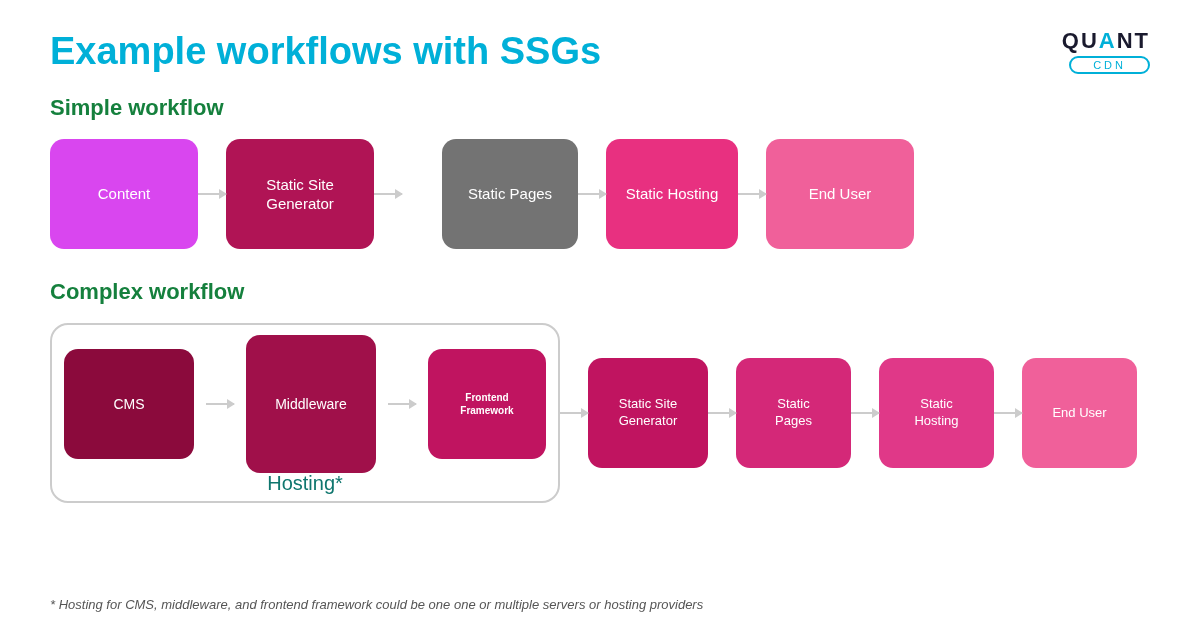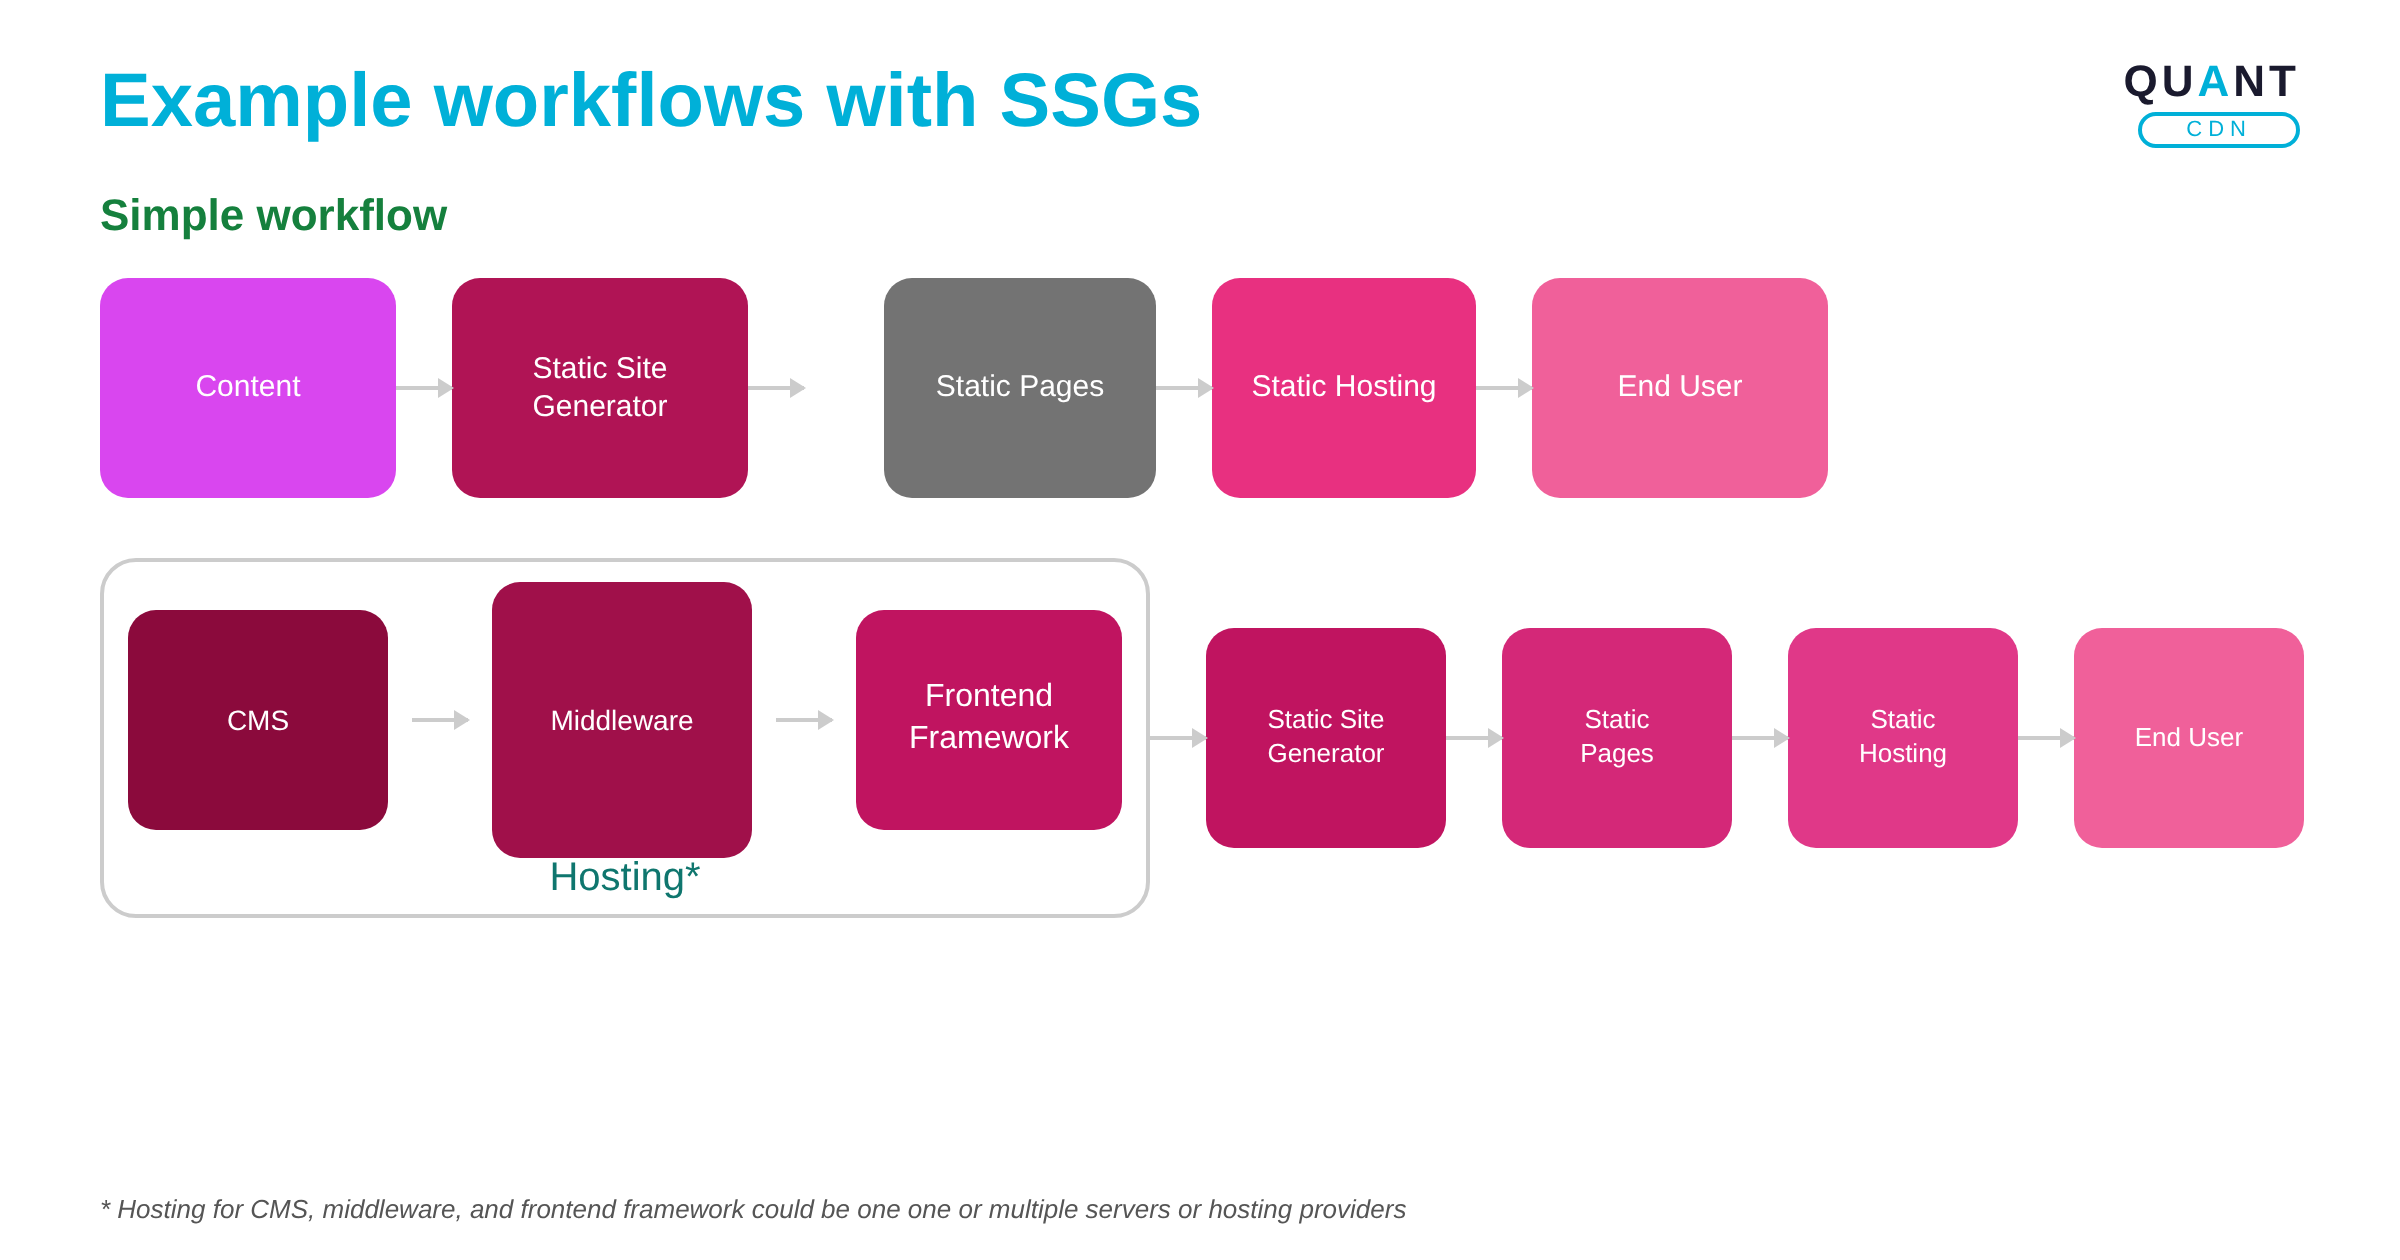--- a/index.html
+++ b/index.html
@@ -104,21 +104,21 @@
     .box-s2 { background: #b01455; width: 148px; height: 110px; }
     .box-s3 { background: #737373; width: 136px; height: 110px; margin-left: 40px; }
     .box-s4 { background: #e83080; width: 132px; height: 110px; }
     .box-s5 { background: #f0609a; width: 148px; height: 110px; }
 
     
     .complex-section {}
 
     .box-c1 { background: #8b0a3c; width: 130px; height: 110px; font-size: 14px; }
     .box-c2 { background: #a0104a; width: 130px; height: 138px; font-size: 14px; }
-    .box-c3 { background: #c01460; width: 133px; height: 110px; font-size: 16px; }
+    .box-c3 { background: #c01460; width: 118px; height: 110px; font-size: 10px; font-weight: bold; }
     .box-c4 { background: #c01460; width: 120px; height: 110px; font-size: 13px; }
     .box-c5 { background: #d42878; width: 115px; height: 110px; font-size: 13px; }
     .box-c6 { background: #e03888; width: 115px; height: 110px; font-size: 13px; }
     .box-c7 { background: #f0609a; width: 115px; height: 110px; font-size: 13px; }
 
     .hosting-group {
       border: 2px solid #ccc;
       border-radius: 18px;
       padding: 10px 12px 28px 12px;
       display: flex;
@@ -178,20 +178,21 @@
       <div class="connector"></div>
       <div class="box box-s3">Static Pages</div>
       <div class="connector"></div>
       <div class="box box-s4">Static Hosting</div>
       <div class="connector"></div>
       <div class="box box-s5">End User</div>
     </div>
   </div>
 
   <div class="complex-section">
+    <div class="section-title">Complex workflow</div>
     <div class="complex-row-wrapper">
 
       <div class="hosting-group">
         <div class="box box-c1">CMS</div>
         <div class="connector"></div>
         <div class="box box-c2">Middleware</div>
         <div class="connector"></div>
         <div class="box box-c3">Frontend<br>Framework</div>
         <div class="hosting-label">Hosting*</div>
       </div>

